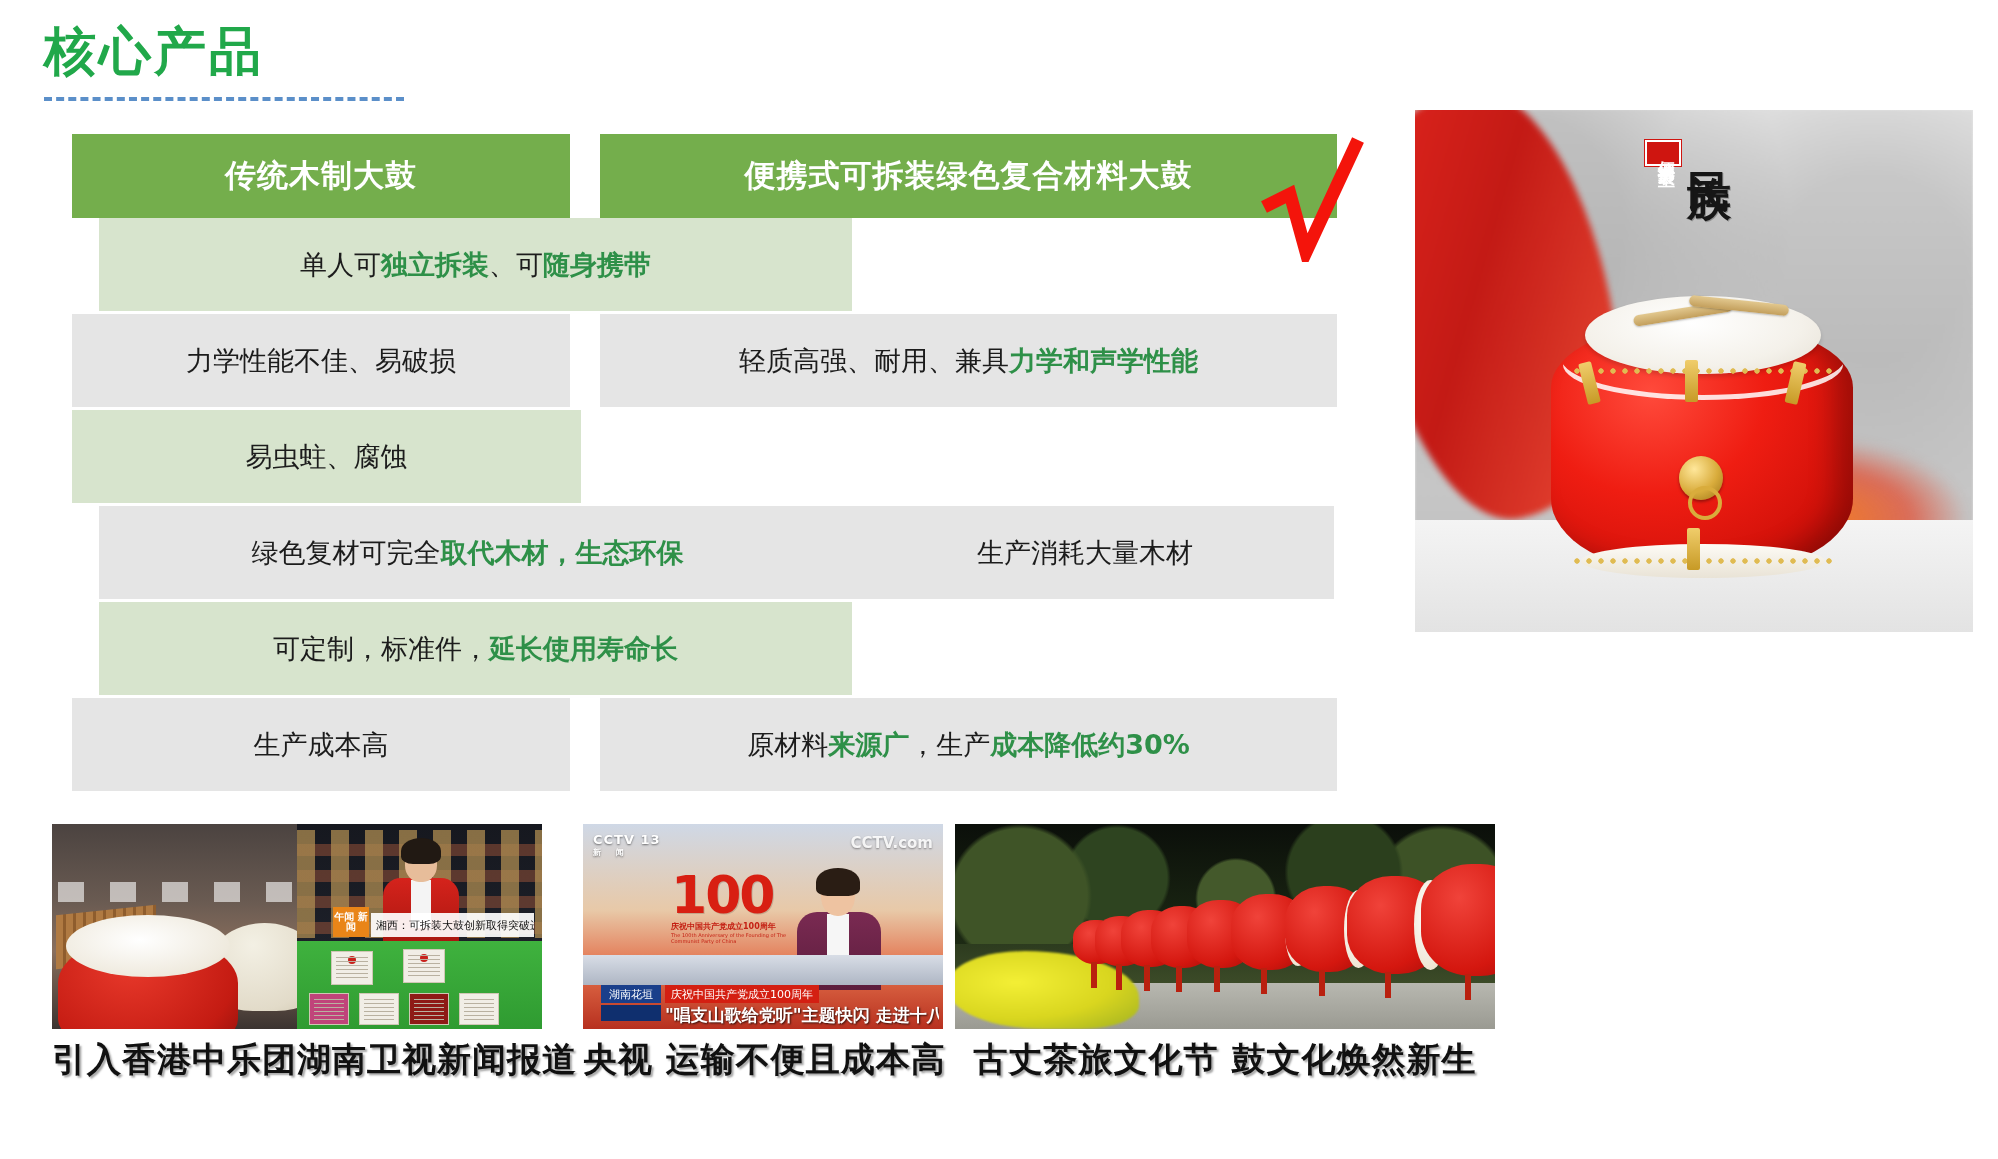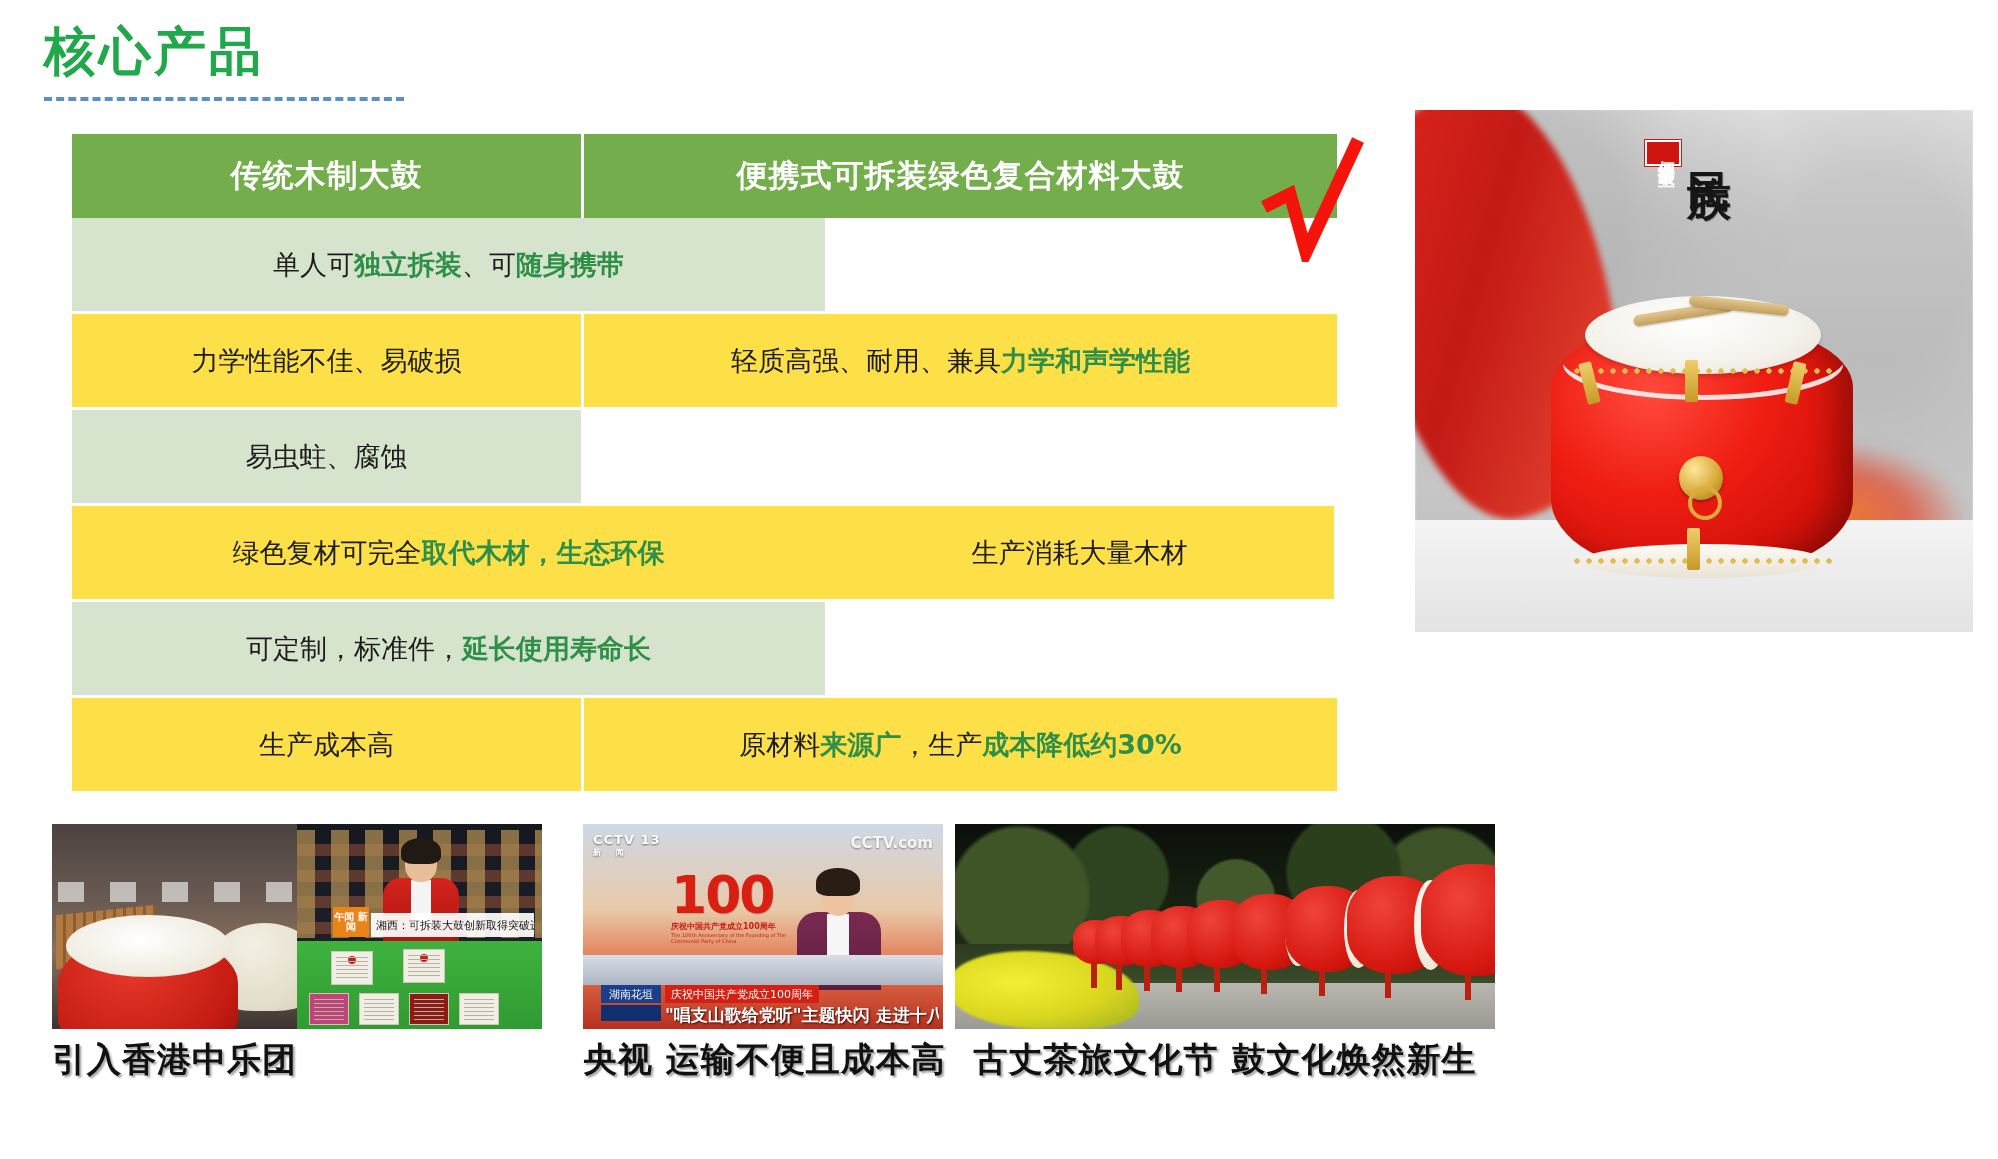--- a/index.html
+++ b/index.html
@@ -32,33 +32,33 @@
   }
   .cmp-row { display: flex; width: 100%; }
   .cmp-row.header { height: 84px; }
   .cmp-row.body { height: 96px; }
   .cmp-cell {
     display: flex; align-items: center; justify-content: center;
     text-align: center;
     padding: 0 10px;
   }
   .col-left  { width: 512px; }
-  .col-right { width: 753px; }
+  .col-right { width: 753px; margin-left: 27px; }
 
   .header .cmp-cell {
     background: #74ae4c;
     color: #ffffff;
     font-weight: bold;
     font-size: 31px;
     letter-spacing: 1px;
   }
   .header .col-left  { border-right: 3px solid #ffffff; }
 
   .body.shade-a .cmp-cell { background: #d7e4cd; }
-  .body.shade-b .cmp-cell { background: #fde047; }
+  .body.shade-b .cmp-cell { background: #e5e5e5; }
   .body .cmp-cell {
     color: #1c1c1c; font-size: 27px;
     border-bottom: 3px solid #ffffff;
   }
   .body .col-left { border-right: 3px solid #ffffff; }
   .hl { color: #2e9048; font-weight: bold; }
 
   
   .check-mark {
     position: absolute; left: 1258px; top: 132px;
@@ -435,20 +435,21 @@
             </div>
           <div class="doc" style="left:12px;top:52px;width:40px;height:32px;background:#c0447a;"></div>
           <div class="doc" style="left:62px;top:52px;width:40px;height:32px;"></div>
           <div class="doc" style="left:112px;top:52px;width:40px;height:32px;background:#8e1a16;"></div>
           <div class="doc" style="left:162px;top:52px;width:40px;height:32px;"></div>
         </div>
         <div class="tv-badge noselect">午闻
 新闻</div>
         <div class="tv-ticker noselect">湘西：可拆装大鼓创新取得突破进展</div>
       </div>
+      <div class="gal-caption noselect">湖南卫视新闻报道</div>
     </div>
 
     <div class="gal-item g3">
       <div class="gal-thumb">
         <div class="cctv-logo noselect">
           <span>CCTV 13</span>
           <small>新 闻</small>
         </div>
         <div class="cctv-com noselect">CCTV.com</div>
         <div class="emblem">

